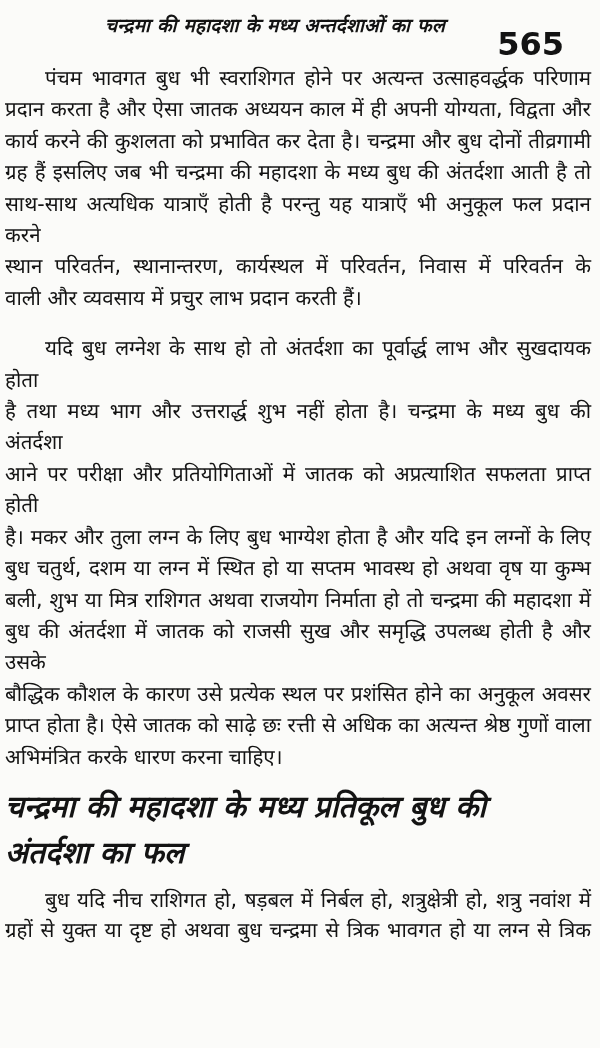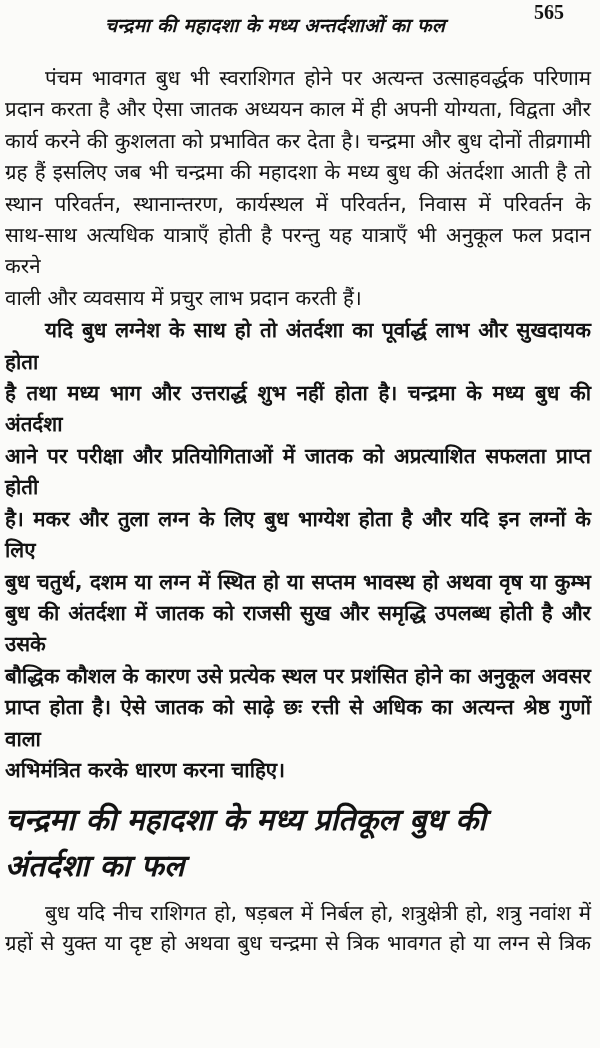--- a/index.html
+++ b/index.html
@@ -31,43 +31,42 @@
     text-align: center;
     font-size: 19px;
     font-weight: bold;
     font-style: italic;
     letter-spacing: 0.2px;
     white-space: nowrap;
   }
   .page-number {
     position: absolute;
     right: 36px;
-    top: 1px;
-    font-size: 20px;
+    top: 25px;
+    font-size: 32px;
     font-weight: bold;
-    font-family: Liberation Serif, serif;
   }
   .para {
     padding: 0 9px 0 5px;
     font-size: 20.5px;
   }
   .para .line {
     line-height: 31.4px;
     text-align: justify;
     text-align-last: justify;
     white-space: normal;
   }
   .para .line.last {
     text-align-last: left;
   }
   .para .line:first-child {
     text-indent: 40px;
   }
   .para.p1 { margin-top: 15px; }
-  .para.p2 { margin-top: 1px; font-weight: bold; }
+  .para.p2 { margin-top: 19px; }
   .para.p3 { margin-top: 9px; }
   .para.p3 .line { line-height: 30.1px; }
   .section-heading {
     margin: 11px 0 0 0;
     padding: 0 7px 0 5px;
     font-size: 30px;
     font-weight: bold;
     font-style: italic;
   }
   .section-heading .hline {
@@ -84,31 +83,32 @@
   <div class="header">
     <div class="running-title">चन्द्रमा की महादशा के मध्य अन्तर्दशाओं का फल</div>
     <div class="page-number">565</div>
   </div>
 
   <div class="para p1">
       <div class="line">पंचम भावगत बुध भी स्वराशिगत होने पर अत्यन्त उत्साहवर्द्धक परिणाम</div>
       <div class="line">प्रदान करता है और ऐसा जातक अध्ययन काल में ही अपनी योग्यता, विद्वता और</div>
       <div class="line">कार्य करने की कुशलता को प्रभावित कर देता है। चन्द्रमा और बुध दोनों तीव्रगामी</div>
       <div class="line">ग्रह हैं इसलिए जब भी चन्द्रमा की महादशा के मध्य बुध की अंतर्दशा आती है तो</div>
+      <div class="line">साथ-साथ अत्यधिक यात्राएँ होती है परन्तु यह यात्राएँ भी अनुकूल फल प्रदान करने</div>
       <div class="line">स्थान परिवर्तन, स्थानान्तरण, कार्यस्थल में परिवर्तन,  निवास में परिवर्तन के</div>
-      <div class="line">साथ-साथ अत्यधिक यात्राएँ होती है परन्तु यह यात्राएँ भी अनुकूल फल प्रदान करने</div>
       <div class="line last">वाली और व्यवसाय में प्रचुर लाभ प्रदान करती हैं।</div>
     </div>
 
   <div class="para p2">
       <div class="line">यदि बुध लग्नेश के साथ हो तो अंतर्दशा का पूर्वार्द्ध लाभ और सुखदायक होता</div>
       <div class="line">है तथा मध्य भाग और उत्तरार्द्ध शुभ नहीं होता है। चन्द्रमा के मध्य बुध की अंतर्दशा</div>
       <div class="line">आने पर परीक्षा और प्रतियोगिताओं में जातक को अप्रत्याशित सफलता प्राप्त होती</div>
       <div class="line">है। मकर और तुला लग्न के लिए बुध भाग्येश होता है और यदि इन लग्नों के लिए</div>
       <div class="line">बुध चतुर्थ, दशम या लग्न में स्थित हो या सप्तम भावस्थ हो अथवा वृष या कुम्भ</div>
+      <div class="line">बली, शुभ या मित्र राशिगत अथवा राजयोग निर्माता हो तो चन्द्रमा की महादशा में</div>
       <div class="line">बुध की अंतर्दशा में जातक को राजसी सुख और समृद्धि उपलब्ध होती है और उसके</div>
       <div class="line">बौद्धिक कौशल के कारण उसे प्रत्येक स्थल पर प्रशंसित होने का अनुकूल अवसर</div>
       <div class="line">प्राप्त होता है। ऐसे जातक को साढ़े छः रत्ती से अधिक का अत्यन्त श्रेष्ठ गुणों वाला</div>
       <div class="line last">अभिमंत्रित करके धारण करना चाहिए।</div>
     </div>
 
   <div class="section-heading">
       <div class="hline">चन्द्रमा की महादशा के मध्य प्रतिकूल बुध की</div>
       <div class="hline last">अंतर्दशा का फल</div>
     </div>

